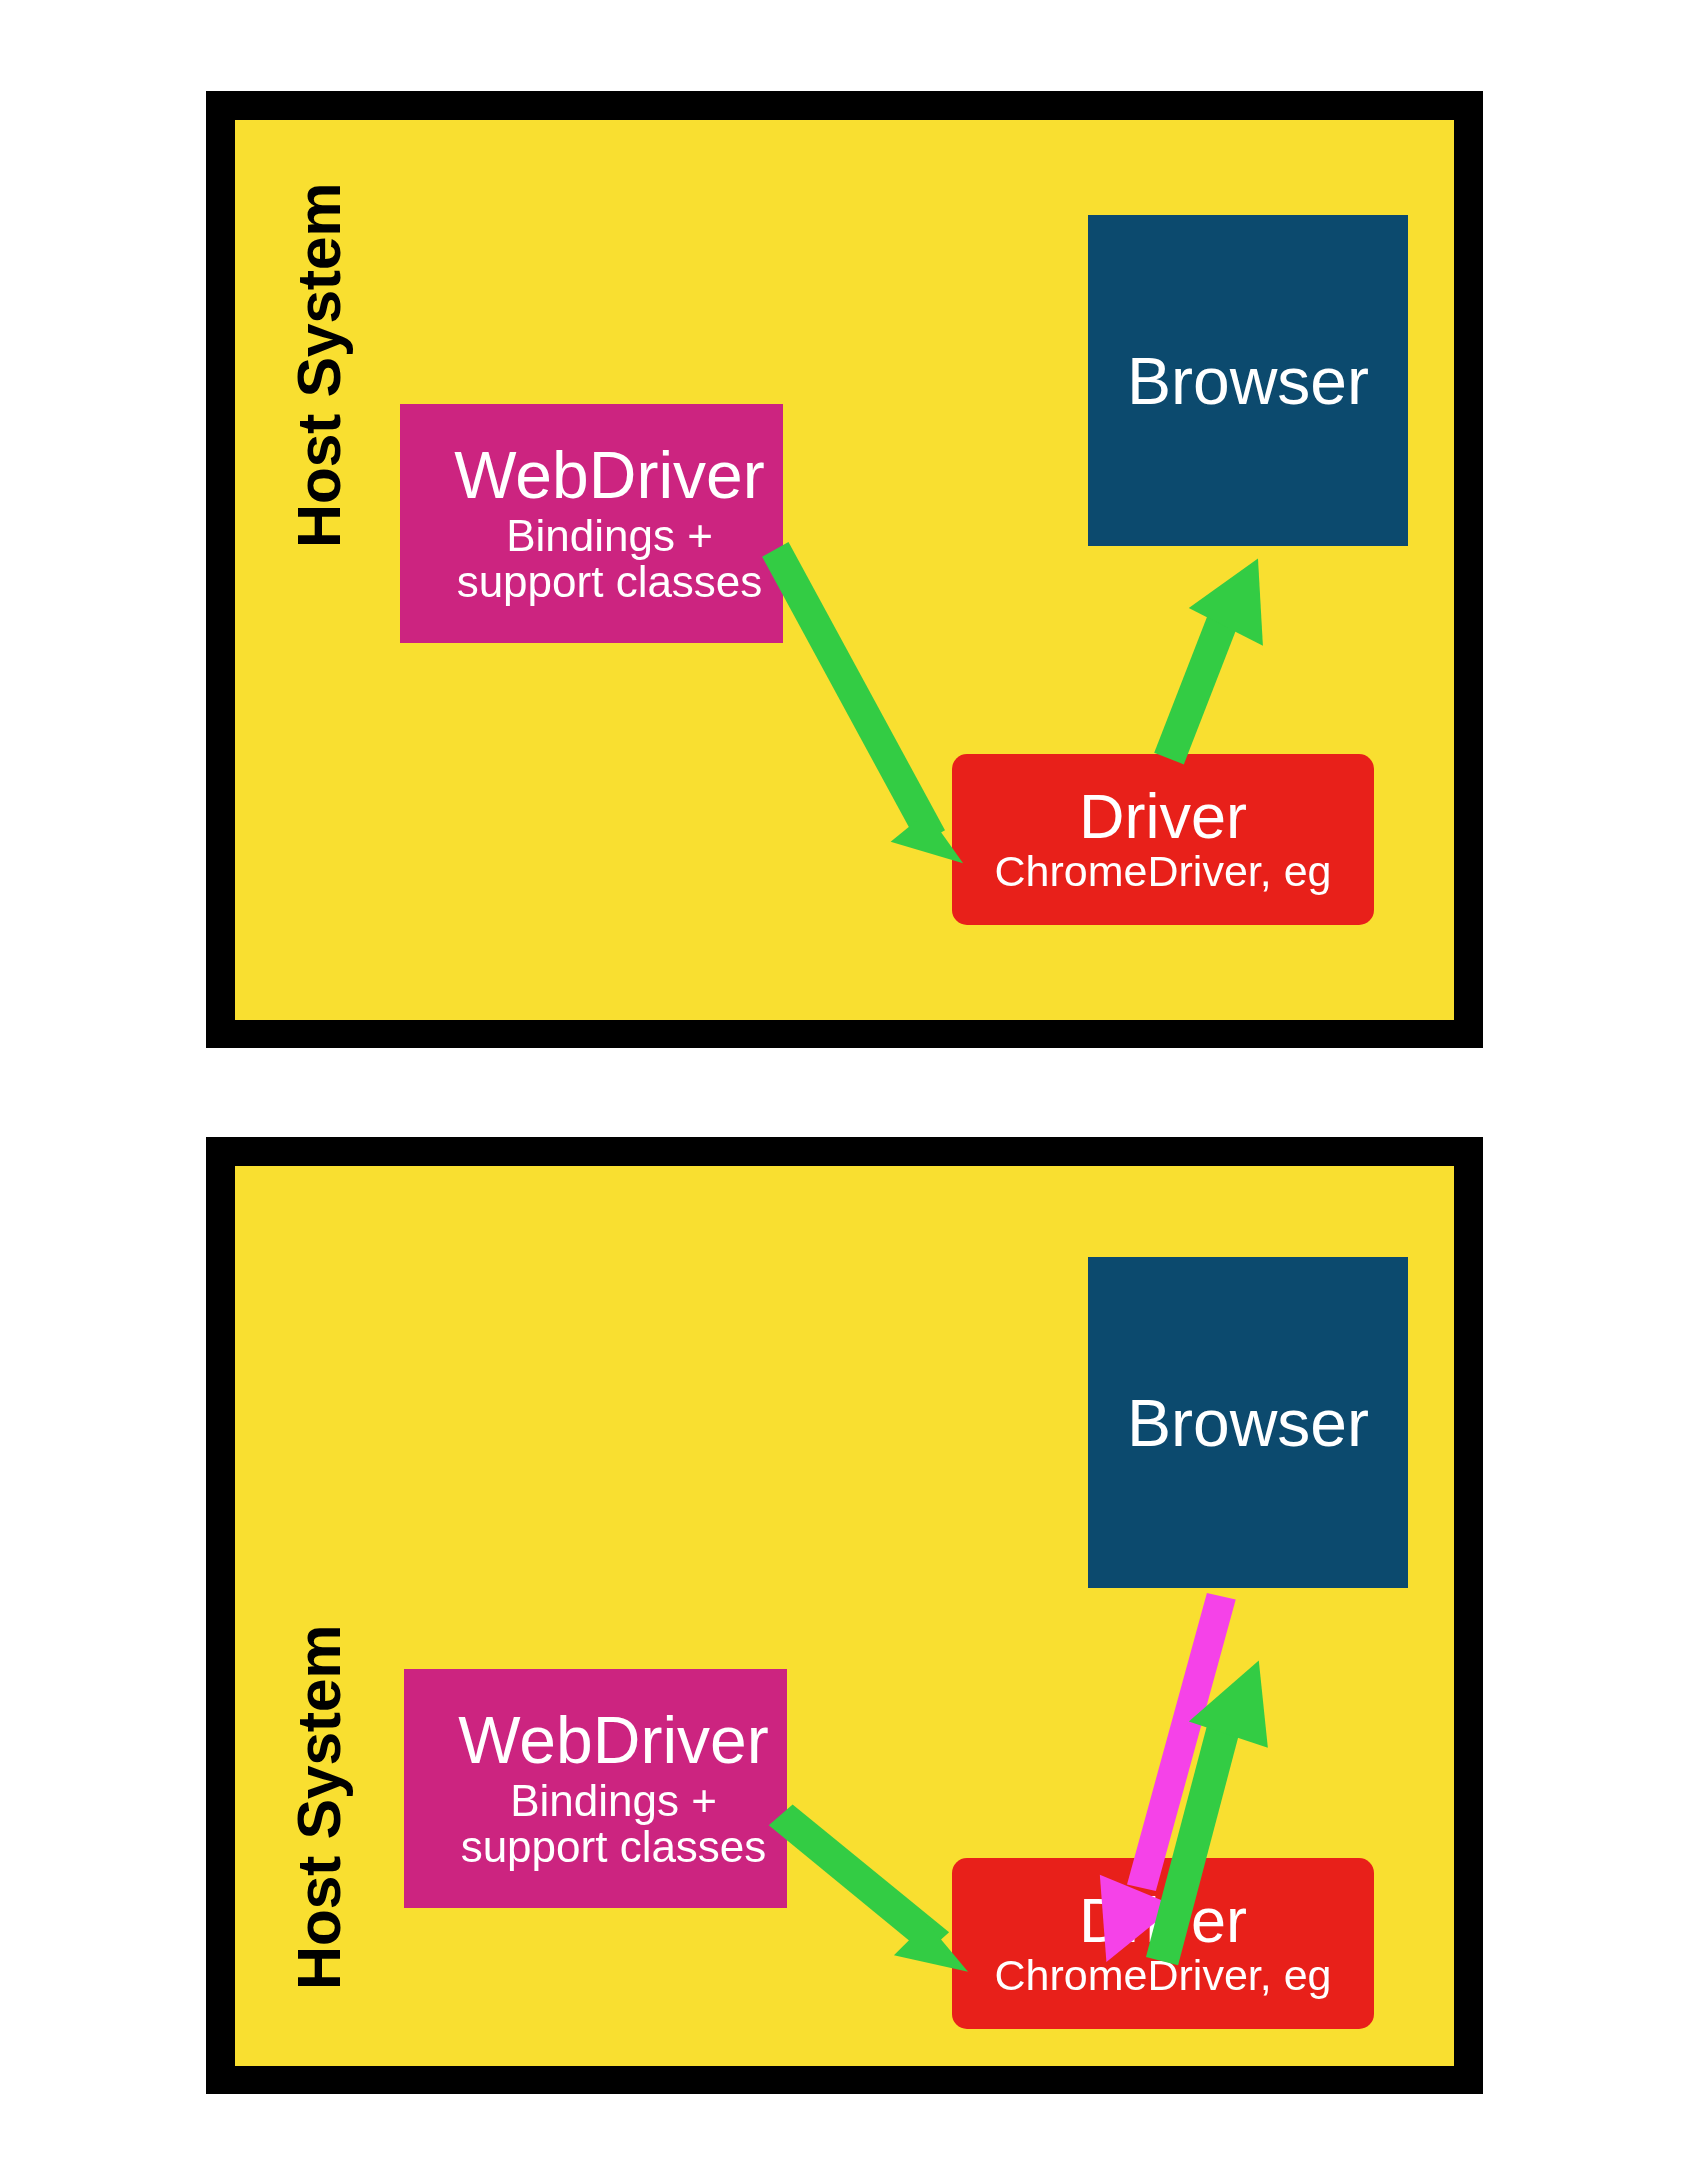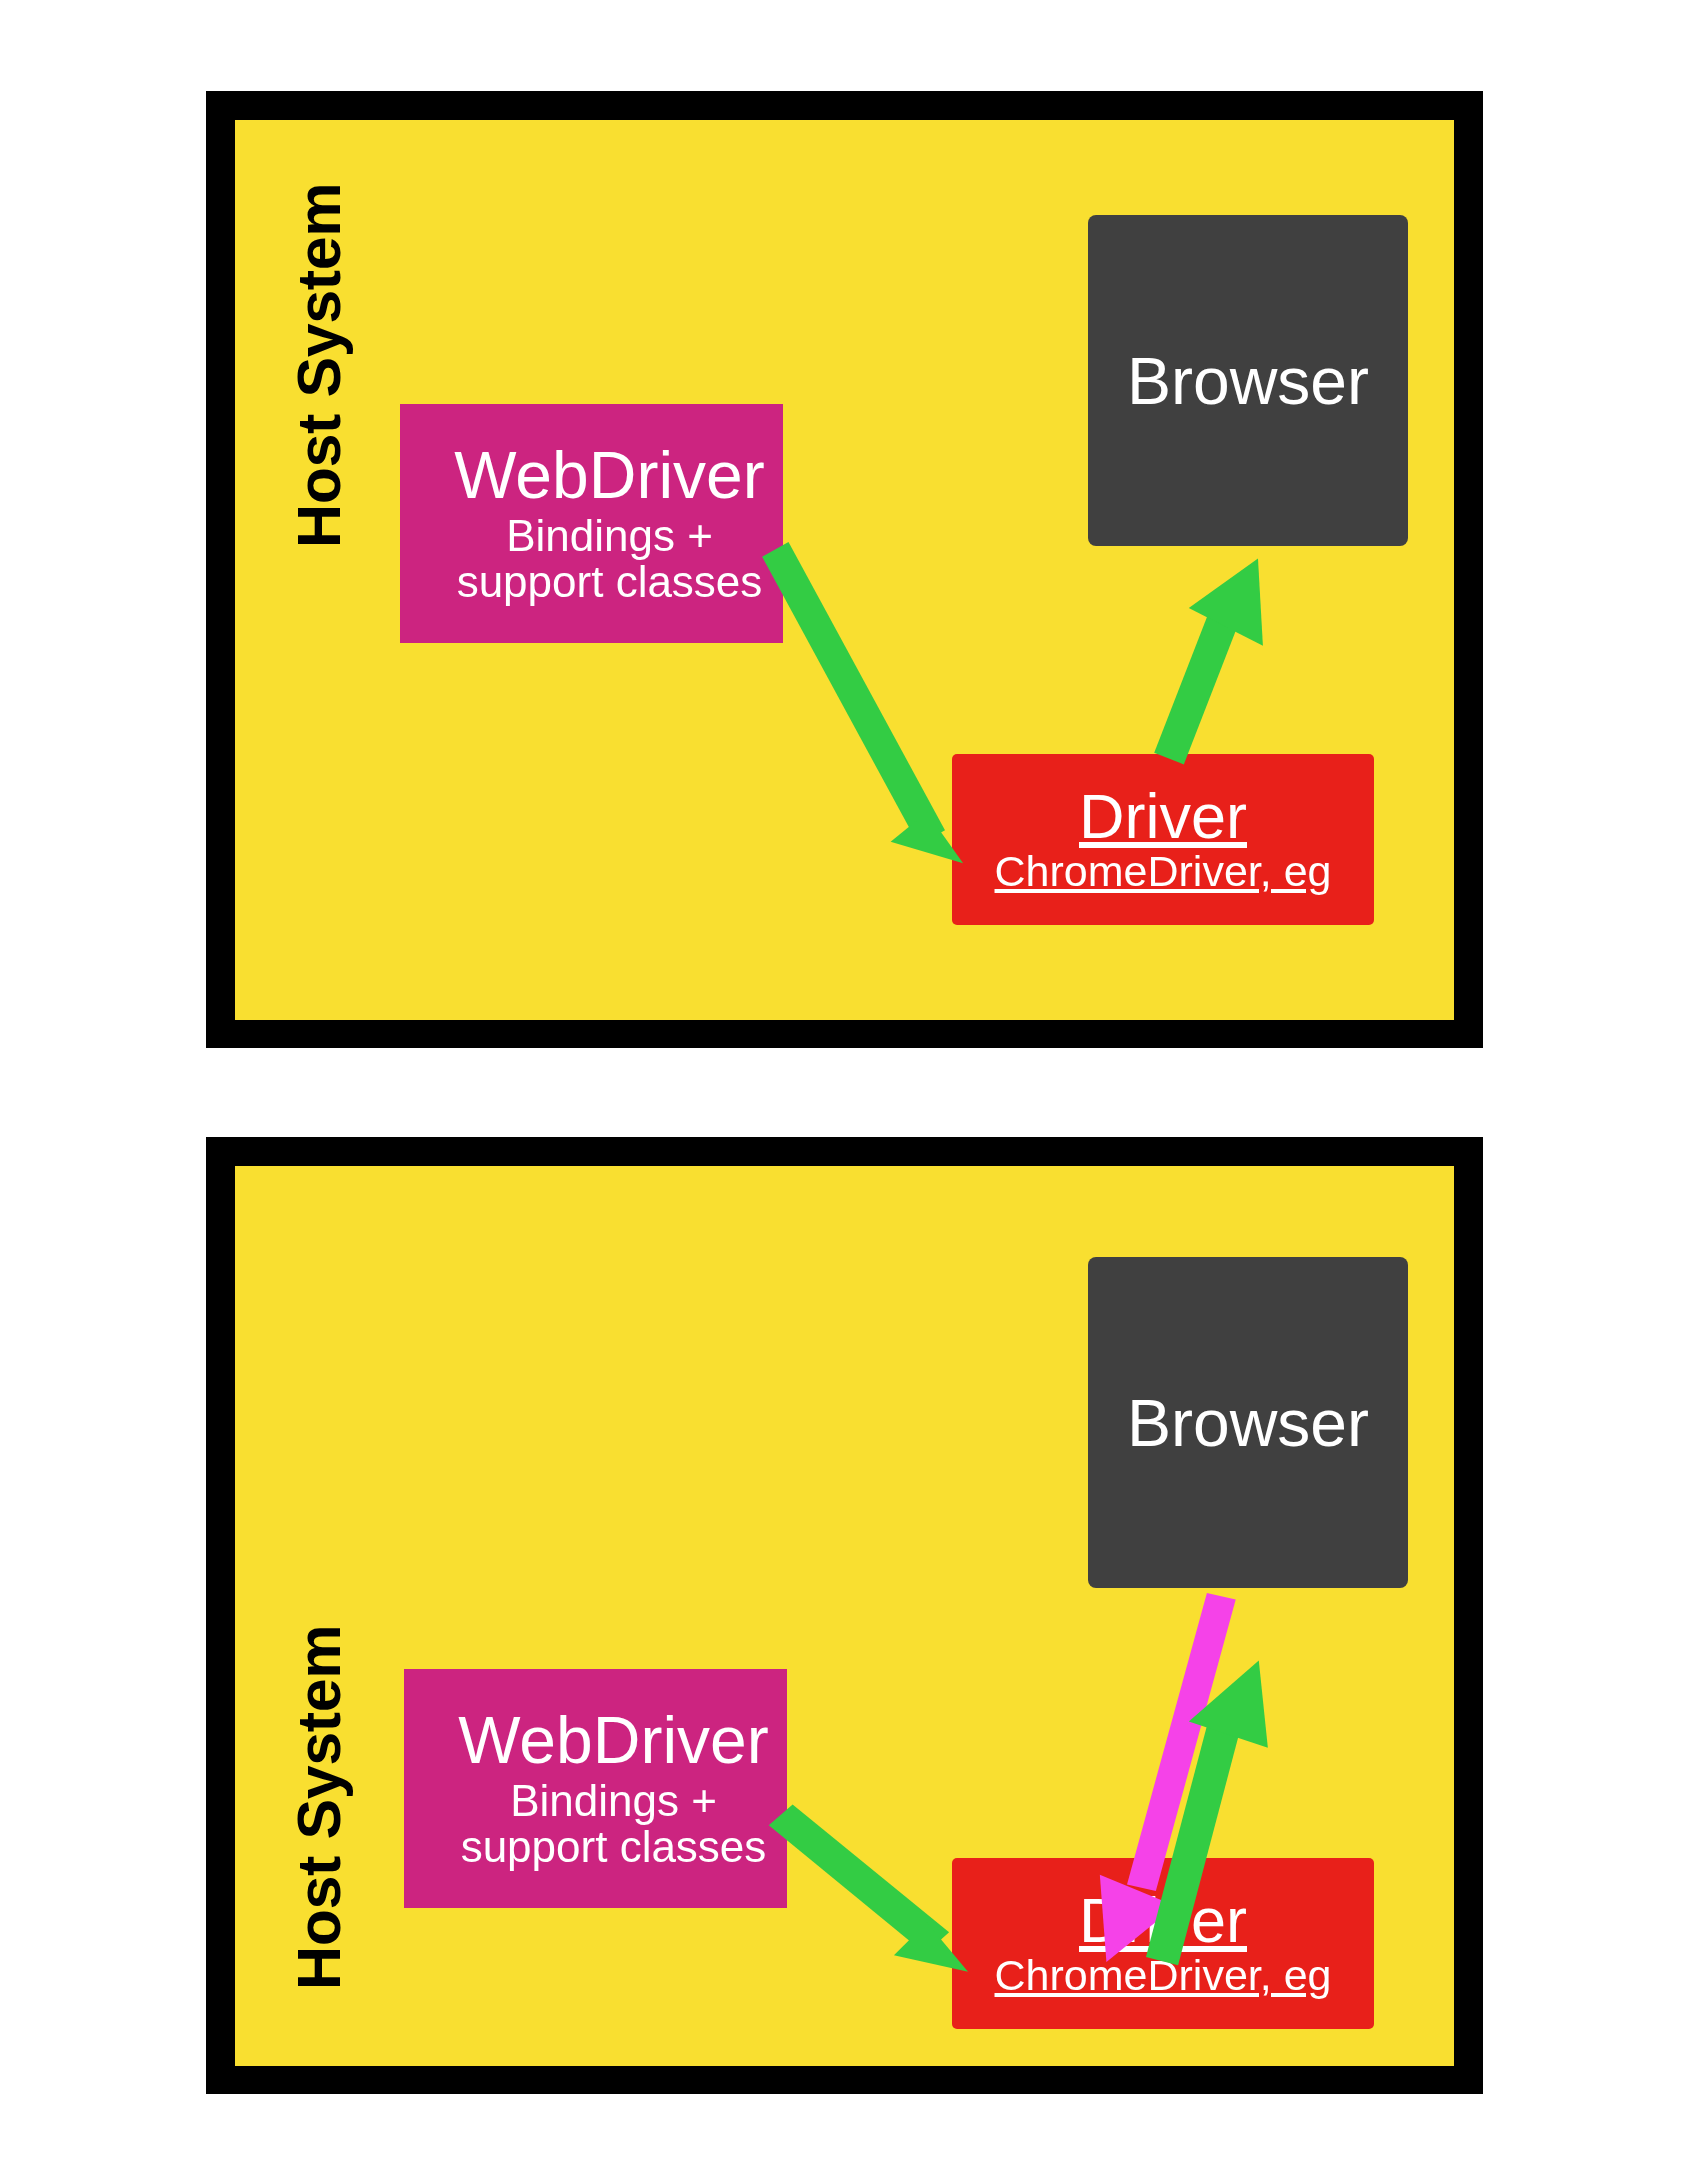--- a/index.html
+++ b/index.html
@@ -20,22 +20,22 @@
   }
 
   .node{position:absolute;box-sizing:border-box;
         display:flex;flex-direction:column;align-items:center;
         justify-content:center;color:#ffffff;text-align:center;}
 
   .node .title{line-height:1.0;white-space:nowrap;}
   .node .sub{line-height:1.05;}
 
   .webdriver{background:#CC2480;padding-left:36px;}
-  .browser{background:#404040;border-radius:8px;}
-  .driver{background:#E8201A;border-radius:5px;text-decoration:underline;}
+  .browser{background:#0c4a6e;}
+  .driver{background:#E8201A;border-radius:15px;}
 
   .arrows{position:absolute;left:0;top:0;pointer-events:none;}
 </style>
 </head>
 <body>
 
 <div class="panel" style="left:206px;top:91px;width:1277px;height:957px;">
   <div class="panel-inner" style="left:29px;top:29px;width:1219px;height:900px;">
 
     <div class="host-label" style="left:49px;top:428px;font-size:61px;">Host System</div>

